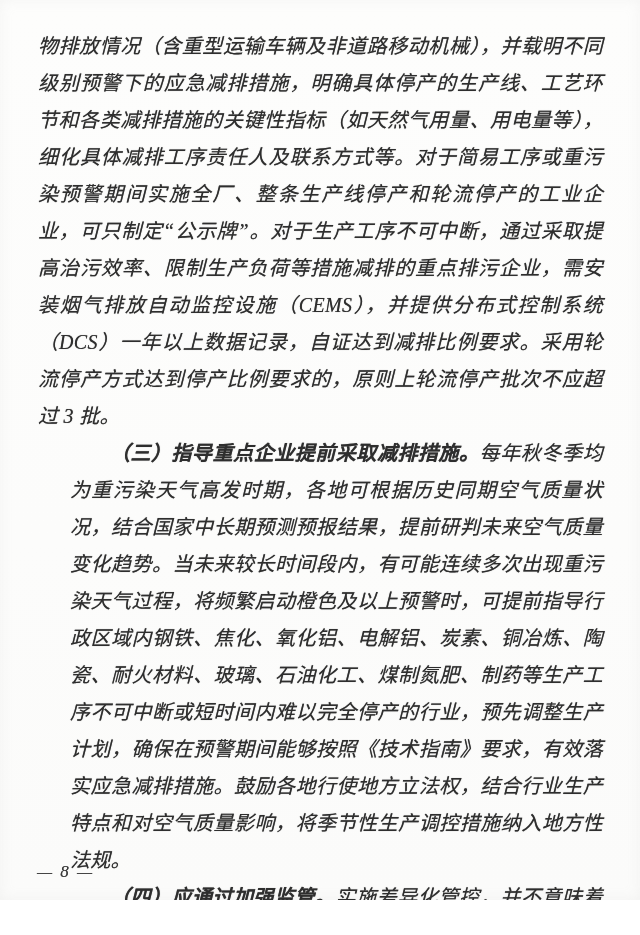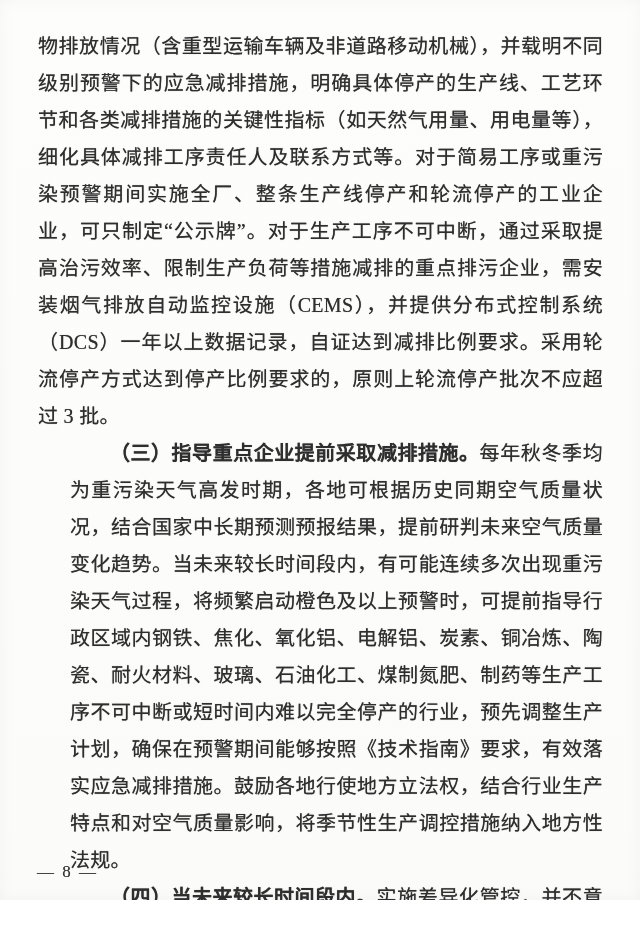--- a/index.html
+++ b/index.html
@@ -8,20 +8,21 @@
     background: #ffffff;
   }
   .page {
     position: relative;
     width: 640px;
     height: 900px;
     background: linear-gradient(180deg, #fdfdfc 0%, #fcfcfb 60%, #fbfbfa 100%);
     overflow: hidden;
     font-family: "Liberation Serif", "DejaVu Serif", serif;
     box-sizing: border-box;
+    font-style: italic;
   }
   .doc-body {
     position: absolute;
     left: 38px;
     right: 37px;
     top: 28px;
     color: #2e2e2e;
     font-size: 20px;
     line-height: 37px;
     letter-spacing: 0.3px;
@@ -62,17 +63,17 @@
 </style>
 </head>
 <body>
 
 <div class="page">
   <div class="scan-edge"></div>
 
   <div class="doc-body" id="doc-body">
       <p class=""><span>物排放情况（含重型运输车辆及非道路移动机械），并载明不同级别预警下的应急减排措施，明确具体停产的生产线、工艺环节和各类减排措施的关键性指标（如天然气用量、用电量等），细化具体减排工序责任人及联系方式等。对于简易工序或重污染预警期间实施全厂、整条生产线停产和轮流停产的工业企业，可只制定“公示牌”。对于生产工序不可中断，通过采取提高治污效率、限制生产负荷等措施减排的重点排污企业，需安装烟气排放自动监控设施（CEMS），并提供分布式控制系统（DCS）一年以上数据记录，自证达到减排比例要求。采用轮流停产方式达到停产比例要求的，原则上轮流停产批次不应超过 3 批。</span></p>
       <p class="indent"><b>（三）指导重点企业提前采取减排措施。</b><span>每年秋冬季均为重污染天气高发时期，各地可根据历史同期空气质量状况，结合国家中长期预测预报结果，提前研判未来空气质量变化趋势。当未来较长时间段内，有可能连续多次出现重污染天气过程，将频繁启动橙色及以上预警时，可提前指导行政区域内钢铁、焦化、氧化铝、电解铝、炭素、铜冶炼、陶瓷、耐火材料、玻璃、石油化工、煤制氮肥、制药等生产工序不可中断或短时间内难以完全停产的行业，预先调整生产计划，确保在预警期间能够按照《技术指南》要求，有效落实应急减排措施。鼓励各地行使地方立法权，结合行业生产特点和对空气质量影响，将季节性生产调控措施纳入地方性法规。</span></p>
-      <p class="indent"><b>（四）当未来较长时间段内。</b><span>实施差异化管控，并不意味着监管上宽、松、软，应通过加强监管，切实解决“违法成本低、守法成本高” “劣币驱逐良币”等问题。在重污染天气应急响应期间，各</span></p>
+      <p class="indent"><b>（四）应通过加强监管。</b><span>实施差异化管控，并不意味着监管上宽、松、软，应通过加强监管，切实解决“违法成本低、守法成本高” “劣币驱逐良币”等问题。在重污染天气应急响应期间，各</span></p>
     </div>
 
   <div class="doc-footer">— 8 —</div>
 </div>
 
 </body></html>

